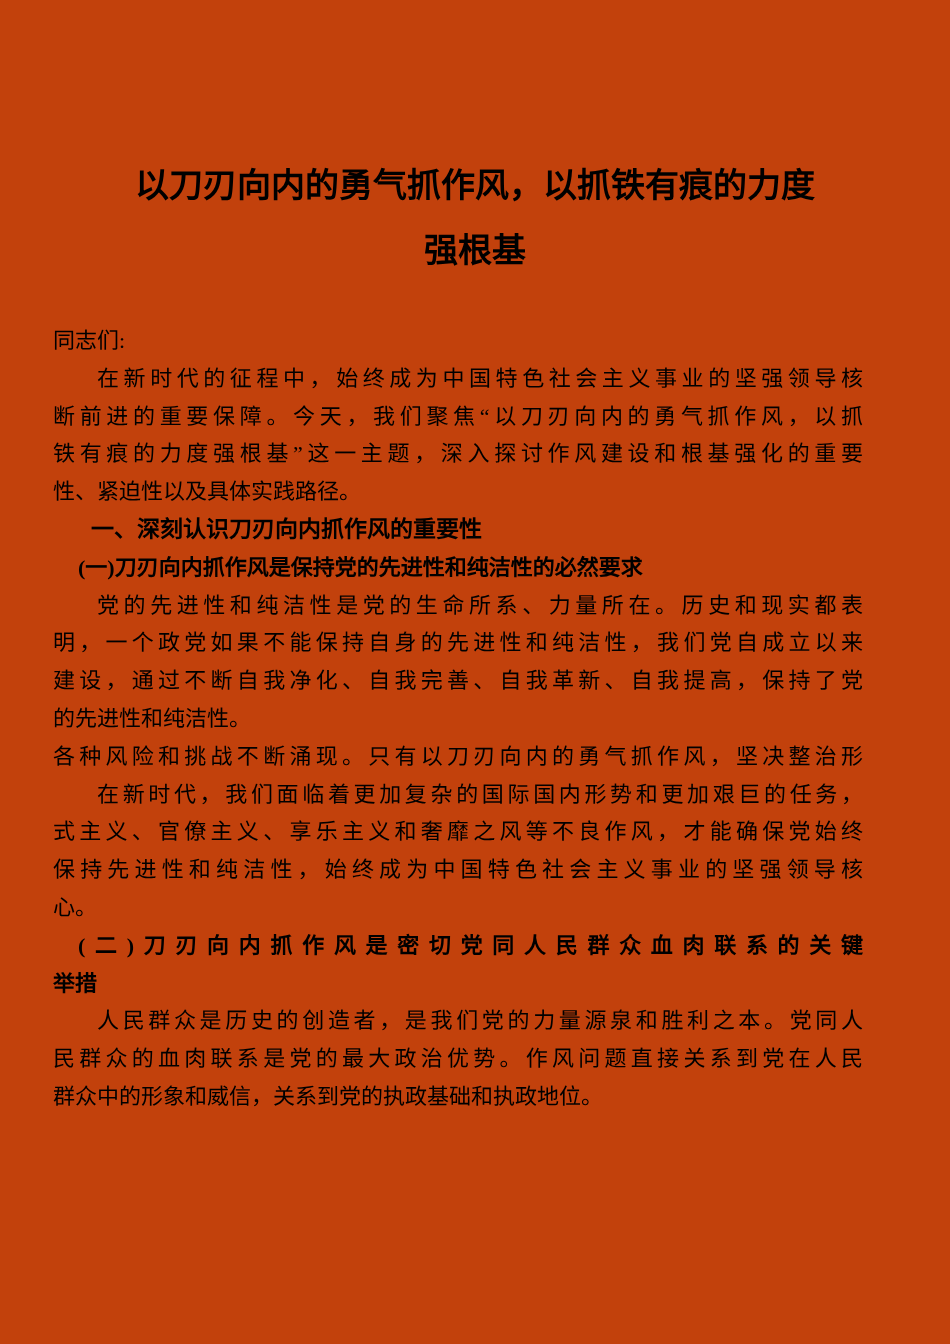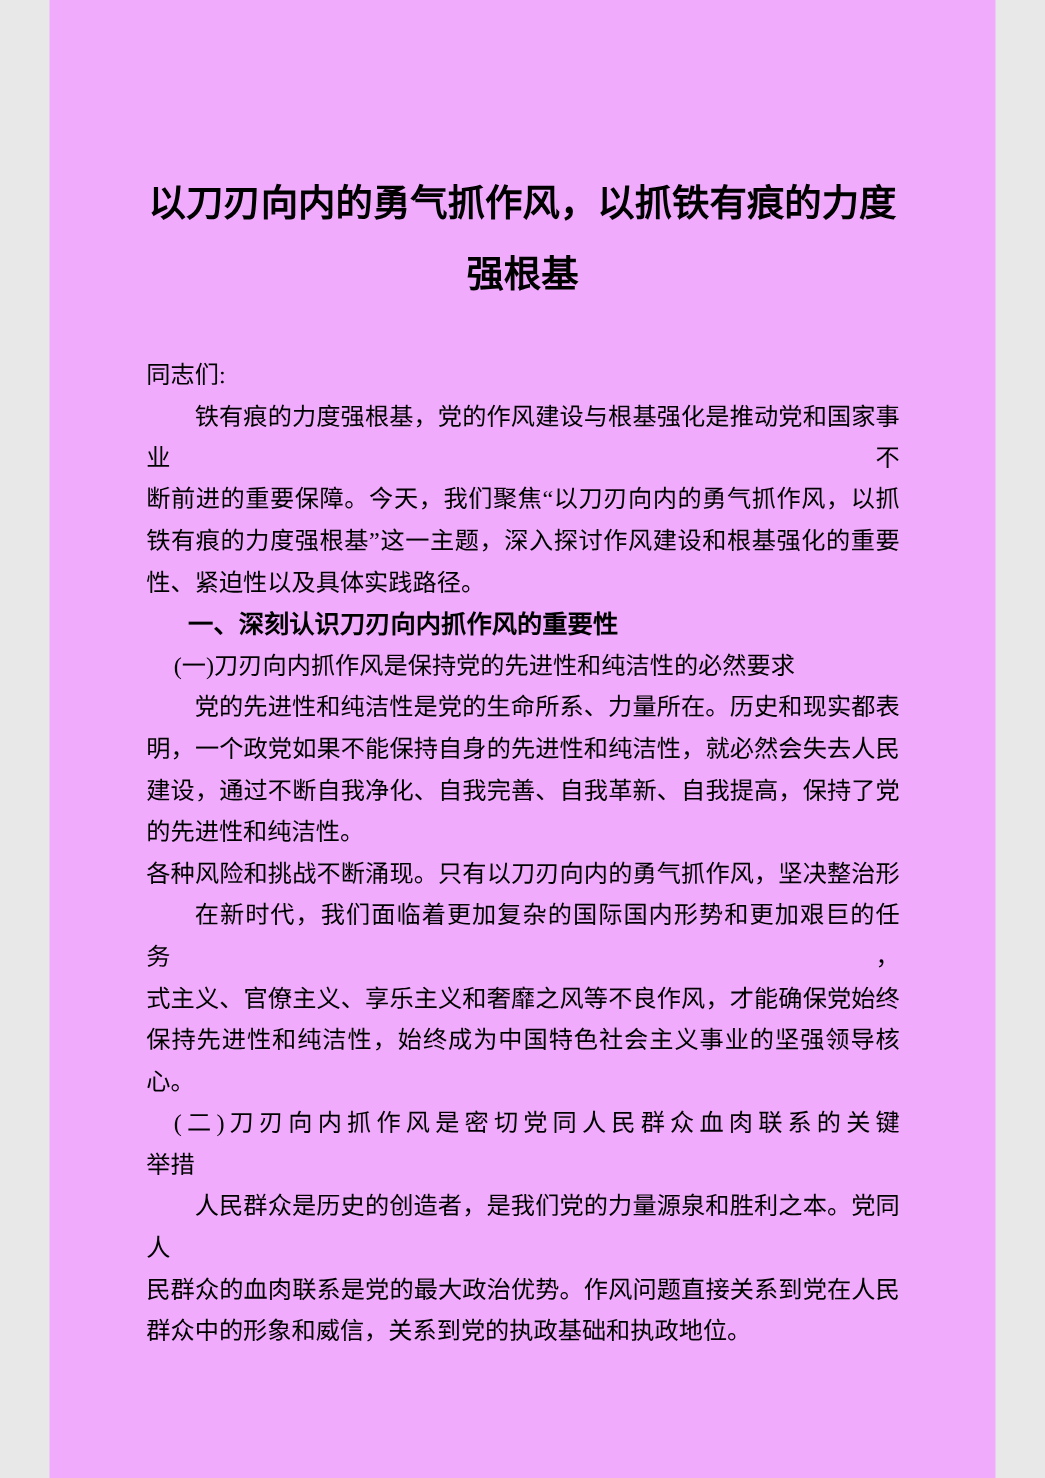--- a/index.html
+++ b/index.html
@@ -1,35 +1,35 @@
 <!DOCTYPE html>
 <html lang="zh-CN"><head>
 <meta charset="utf-8">
 <style>
   html, body { margin: 0; padding: 0; background: #e8e8e8; }
   .page {
-    width: 860px;
+    width: 950px;
     height: 1344px;
-    background: #f0abfc;
+    background: #c2410c;
     margin: 0 auto;
     overflow: hidden;
     position: relative;
   }
   .doc-title {
     padding-top: 153px;
     margin: 0;
     text-align: center;
     font-family: "Liberation Sans", sans-serif;
     font-size: 34px;
     line-height: 65px;
     font-weight: 700;
     color: #000000;
   }
   .doc-body {
-    margin: 39px 87px 0 88px;
+    margin: 39px 87px 0 53px;
     font-family: "Liberation Serif", serif;
     font-size: 22px;
     line-height: 37.8px;
     color: #000000;
   }
   .block { margin: 0; padding: 0; }
   .line {
     text-align: justify;
     text-align-last: justify;
     text-justify: inter-character;
@@ -40,56 +40,57 @@
   .ind-head { text-indent: 38px; }
   .ind-sub  { text-indent: 25px; }
   .heading .line {
     font-family: "Liberation Sans", sans-serif;
     font-weight: 700;
     font-size: 23px;
   }
   .subheading .line {
     
     font-size: 22px;
+    font-weight: bold;
   }
 </style>
 </head>
 <body>
 
 <div class="page">
 
   <div class="doc-title">
     <div class="title-line">以刀刃向内的勇气抓作风，以抓铁有痕的力度</div>
     <div class="title-line">强根基</div>
   </div>
 
   <div class="doc-body">
 
     <div class="block salutation">
       <div class="line end">同志们:</div>
     </div>
 
     <div class="block paragraph">
-      <div class="line ind-para">铁有痕的力度强根基，党的作风建设与根基强化是推动党和国家事业不</div>
+      <div class="line ind-para">在新时代的征程中，始终成为中国特色社会主义事业的坚强领导核</div>
       <div class="line">断前进的重要保障。今天，我们聚焦“以刀刃向内的勇气抓作风，以抓</div>
       <div class="line">铁有痕的力度强根基”这一主题，深入探讨作风建设和根基强化的重要</div>
       <div class="line end">性、紧迫性以及具体实践路径。</div>
     </div>
 
     <div class="block heading">
       <div class="line end ind-head">一、深刻认识刀刃向内抓作风的重要性</div>
     </div>
 
     <div class="block subheading">
       <div class="line end ind-sub">(一)刀刃向内抓作风是保持党的先进性和纯洁性的必然要求</div>
     </div>
 
     <div class="block paragraph">
       <div class="line ind-para">党的先进性和纯洁性是党的生命所系、力量所在。历史和现实都表</div>
-      <div class="line">明，一个政党如果不能保持自身的先进性和纯洁性，就必然会失去人民</div>
+      <div class="line">明，一个政党如果不能保持自身的先进性和纯洁性，我们党自成立以来</div>
       <div class="line">建设，通过不断自我净化、自我完善、自我革新、自我提高，保持了党</div>
       <div class="line end">的先进性和纯洁性。</div>
     </div>
 
     <div class="block paragraph">
       <div class="line">各种风险和挑战不断涌现。只有以刀刃向内的勇气抓作风，坚决整治形</div>
       <div class="line ind-para">在新时代，我们面临着更加复杂的国际国内形势和更加艰巨的任务，</div>
       <div class="line">式主义、官僚主义、享乐主义和奢靡之风等不良作风，才能确保党始终</div>
       <div class="line">保持先进性和纯洁性，始终成为中国特色社会主义事业的坚强领导核</div>
       <div class="line end">心。</div>

